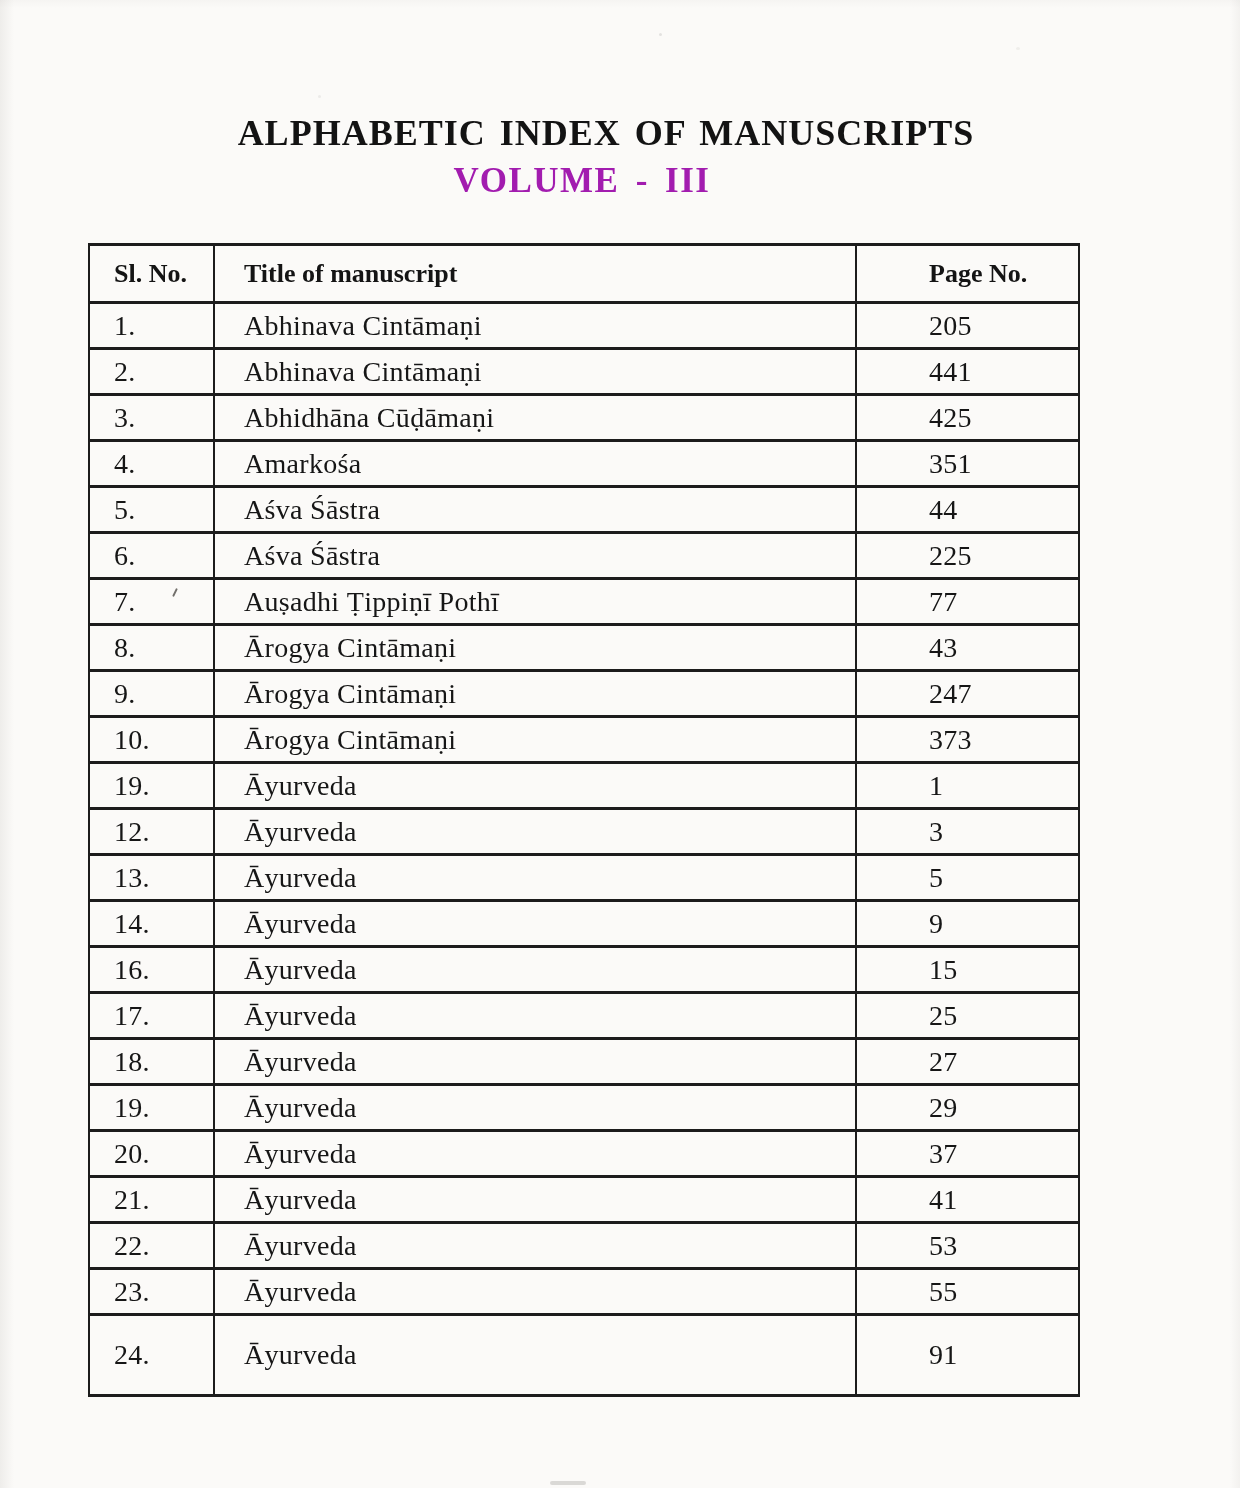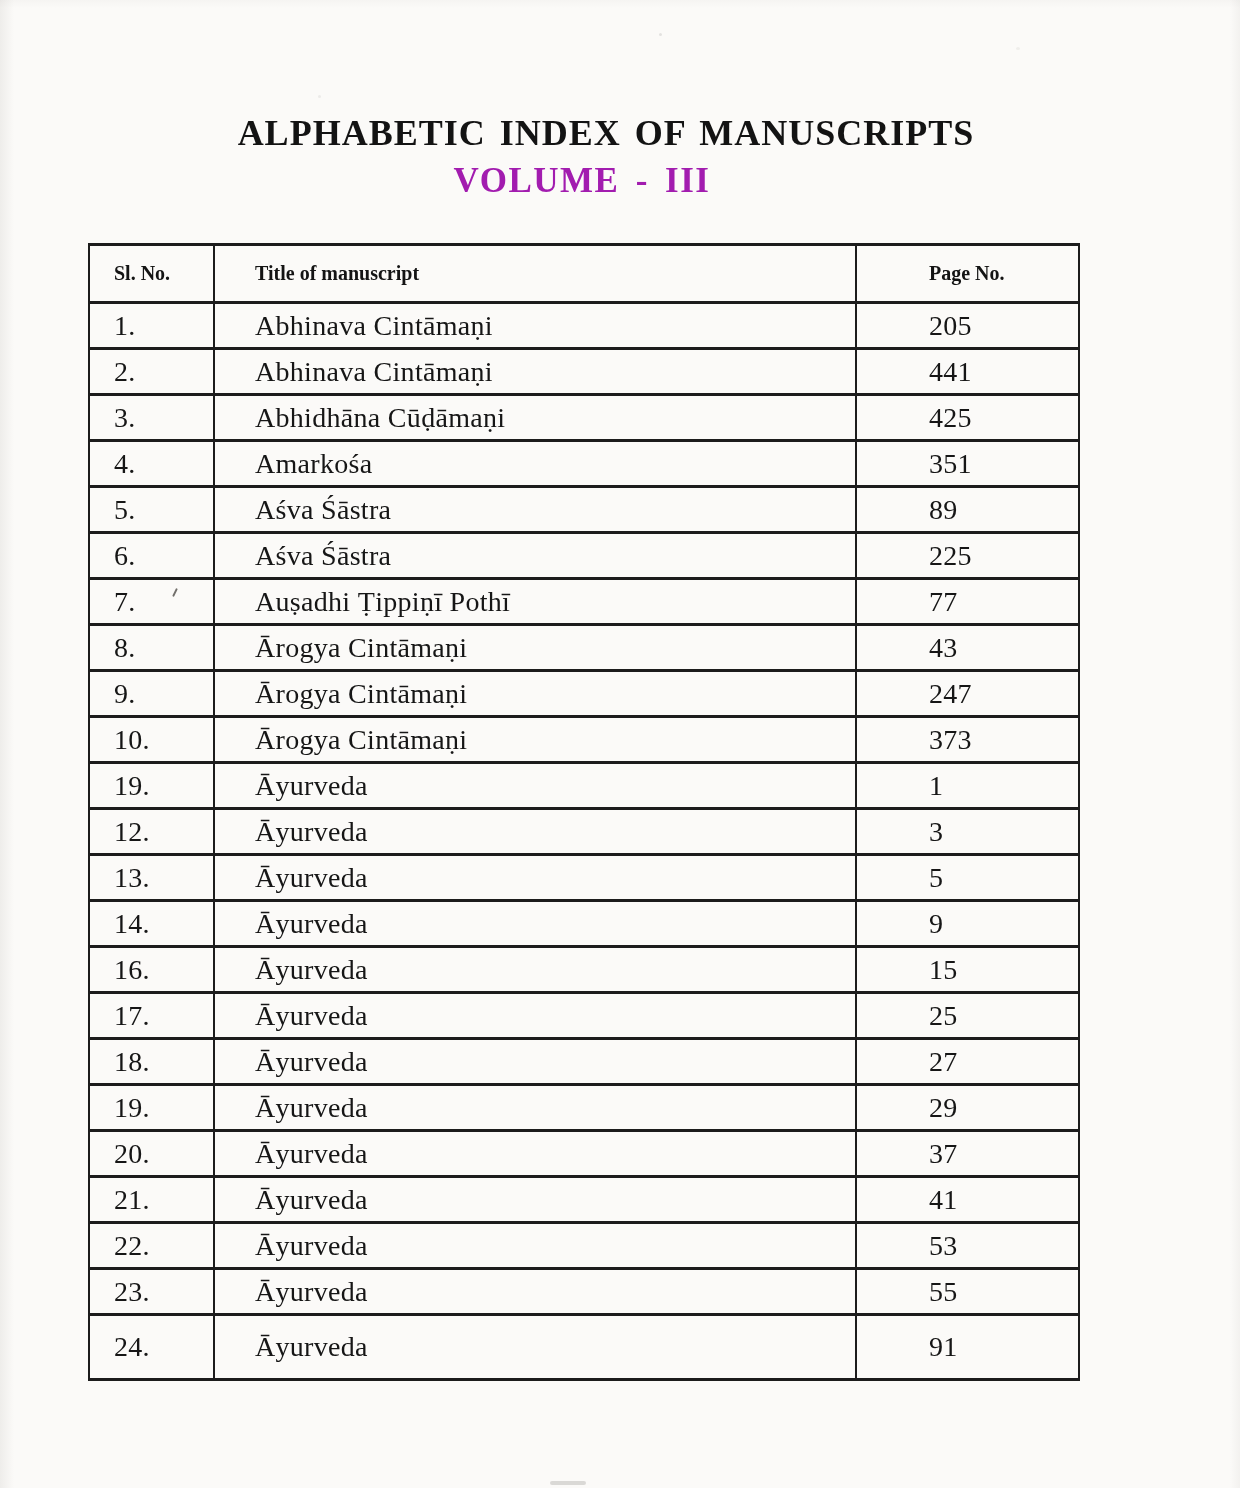--- a/index.html
+++ b/index.html
@@ -57,37 +57,37 @@
   .index-table th, .index-table td {
     border: 2px solid #1c1c1c;
     border-top-width: 3px;
     border-bottom-width: 3px;
     vertical-align: middle;
     overflow: hidden;
     white-space: nowrap;
   }
   .index-table thead tr { height: 58px; }
   .index-table tbody tr { height: 46px; }
-  .index-table tbody tr:last-child { height: 65px; }
+  .index-table tbody tr:last-child { height: 81px; }
 
   .index-table th {
     font-weight: bold;
-    font-size: 20px;
+    font-size: 26px;
     text-align: left;
     color: #141414;
   }
   .index-table td {
     font-weight: normal;
     font-size: 28px;
     text-align: left;
     color: #161616;
     letter-spacing: 0.3px;
   }
   .col-sl    { padding-left: 24px; }
-  .col-title { padding-left: 40px; }
+  .col-title { padding-left: 29px; }
   .col-page  { padding-left: 72px; }
 
   
   .speck {
     position: absolute;
     border-radius: 50%;
     background: rgba(60,58,54,0.12);
   }
   .tick-mark {
     position: absolute;
@@ -146,21 +146,21 @@
     <td class="col-page">425</td>
   </tr>
       <tr>
     <td class="col-sl">4.</td>
     <td class="col-title">Amarkośa</td>
     <td class="col-page">351</td>
   </tr>
       <tr>
     <td class="col-sl">5.</td>
     <td class="col-title">Aśva Śāstra</td>
-    <td class="col-page">89</td>
+    <td class="col-page">44</td>
   </tr>
       <tr>
     <td class="col-sl">6.</td>
     <td class="col-title">Aśva Śāstra</td>
     <td class="col-page">225</td>
   </tr>
       <tr>
     <td class="col-sl">7.</td>
     <td class="col-title">Auṣadhi Ṭippiṇī Pothī</td>
     <td class="col-page">77</td>

